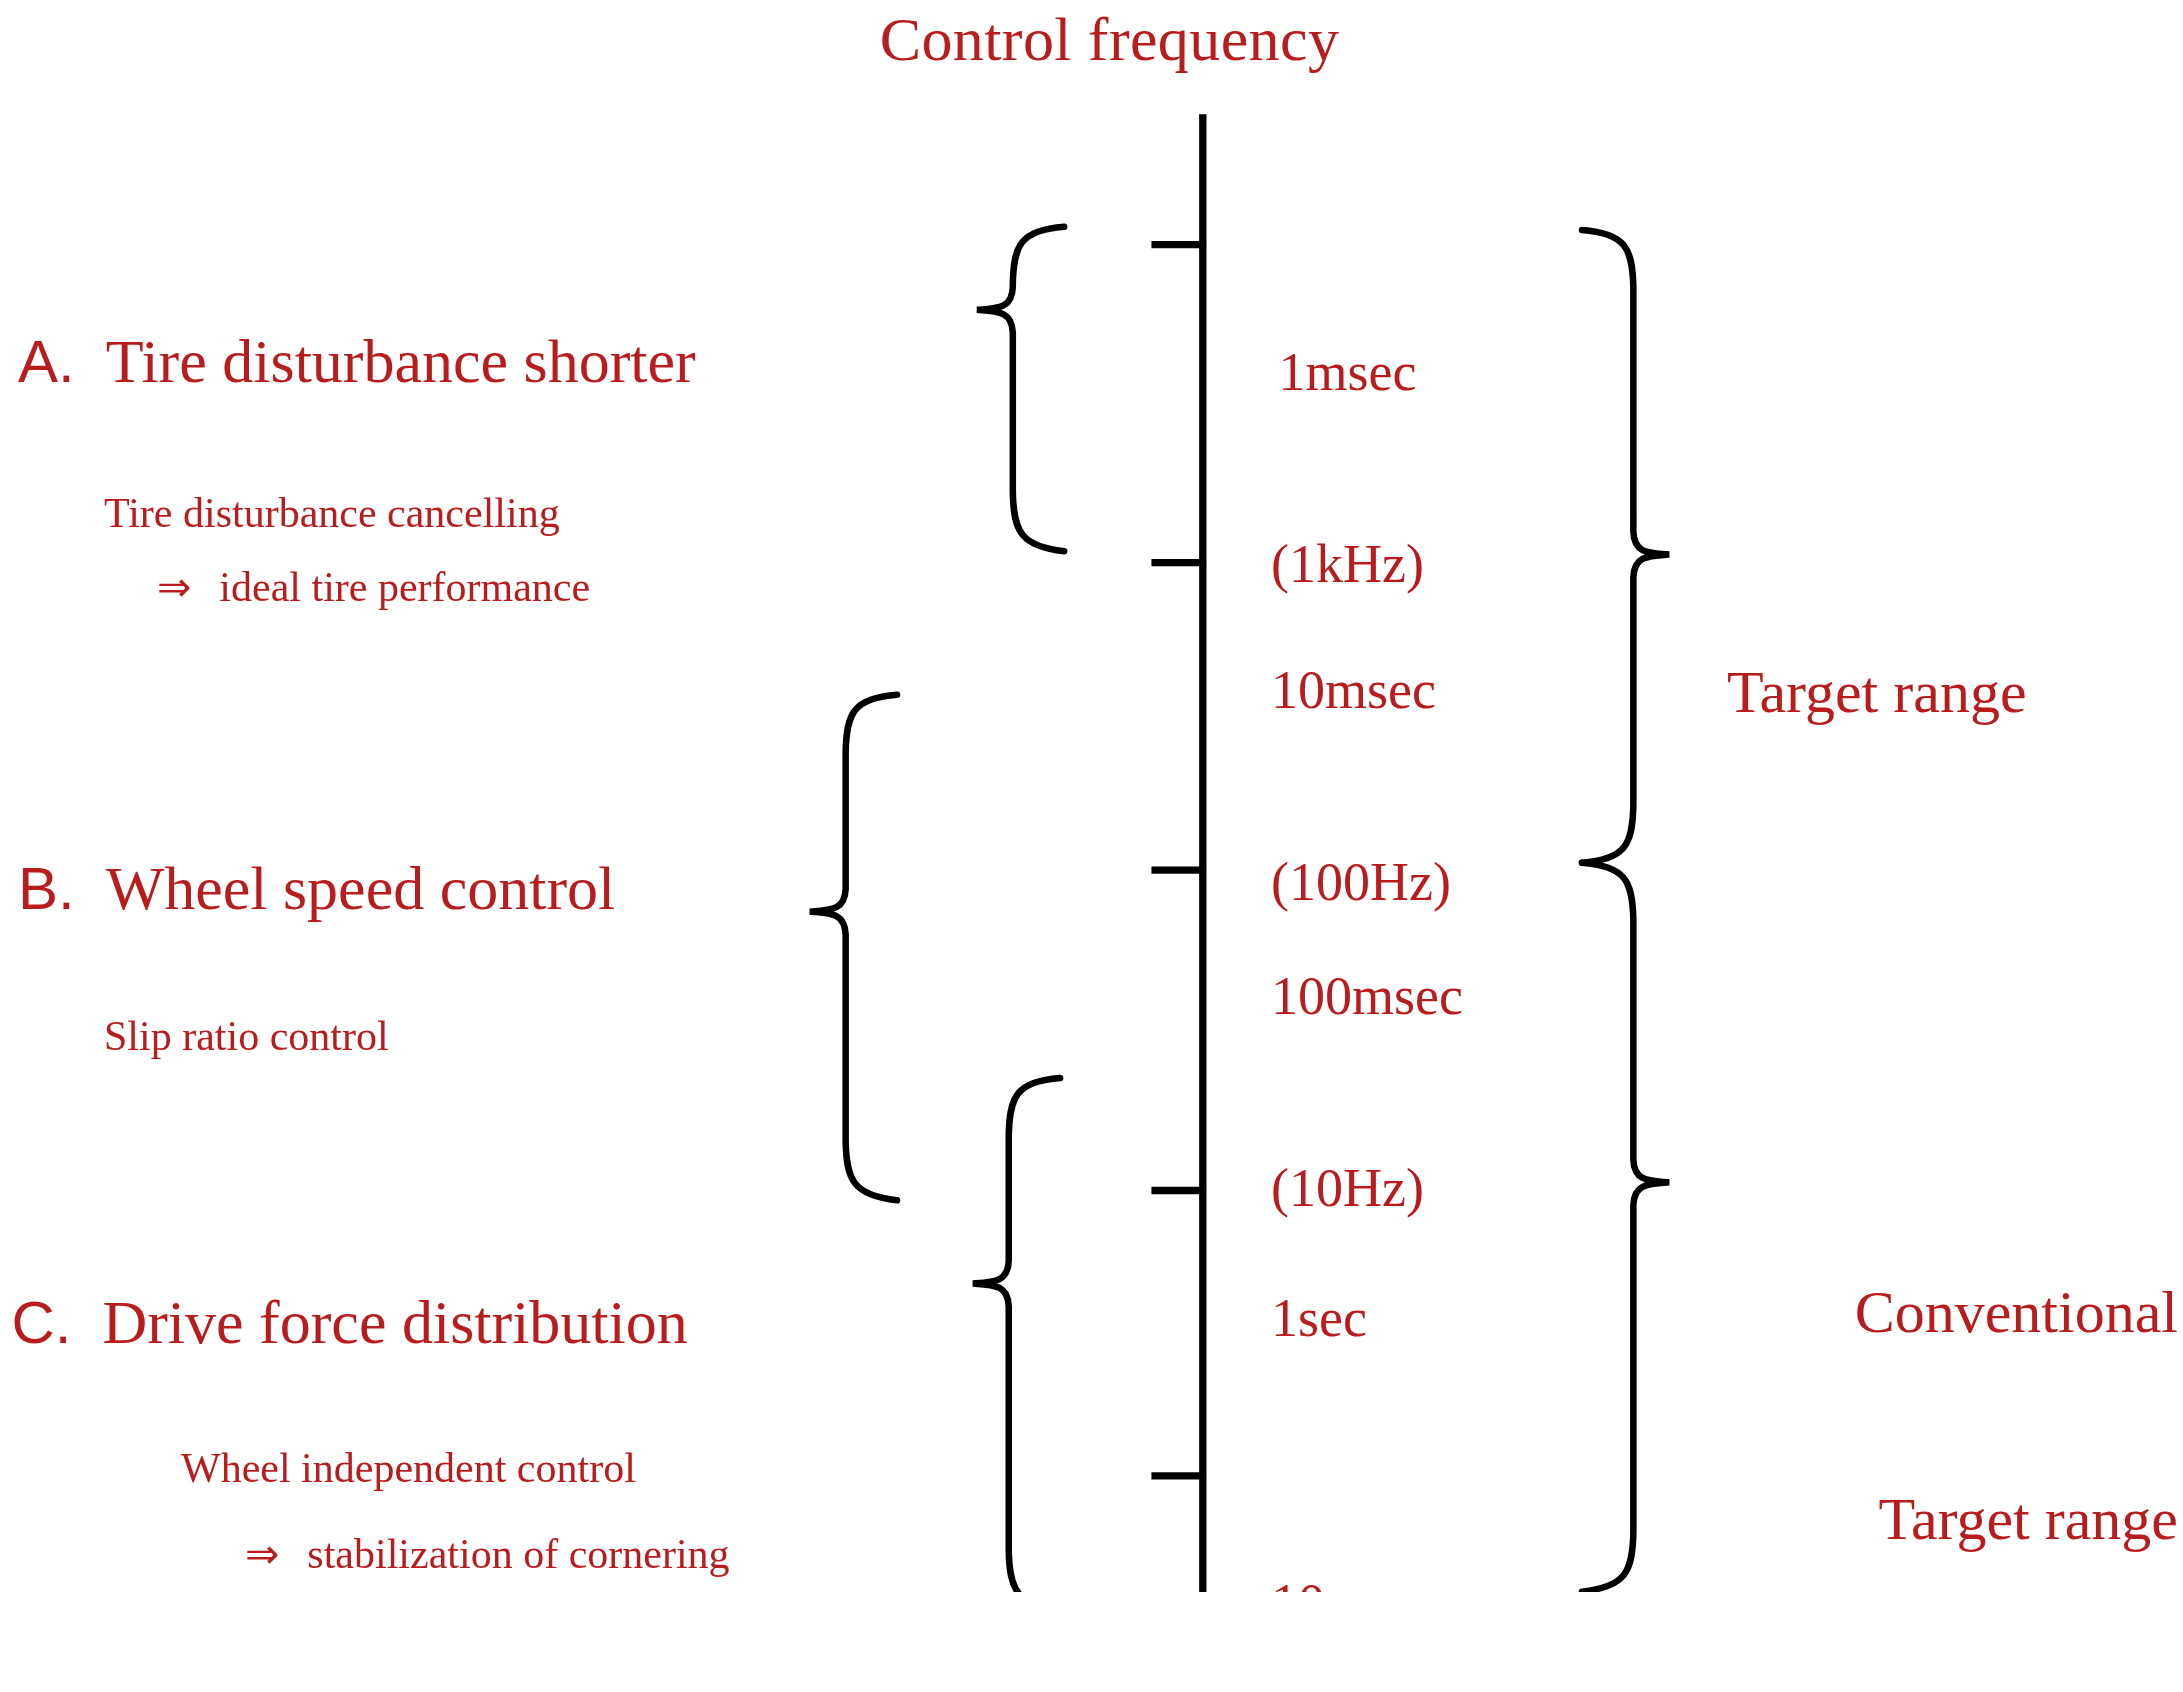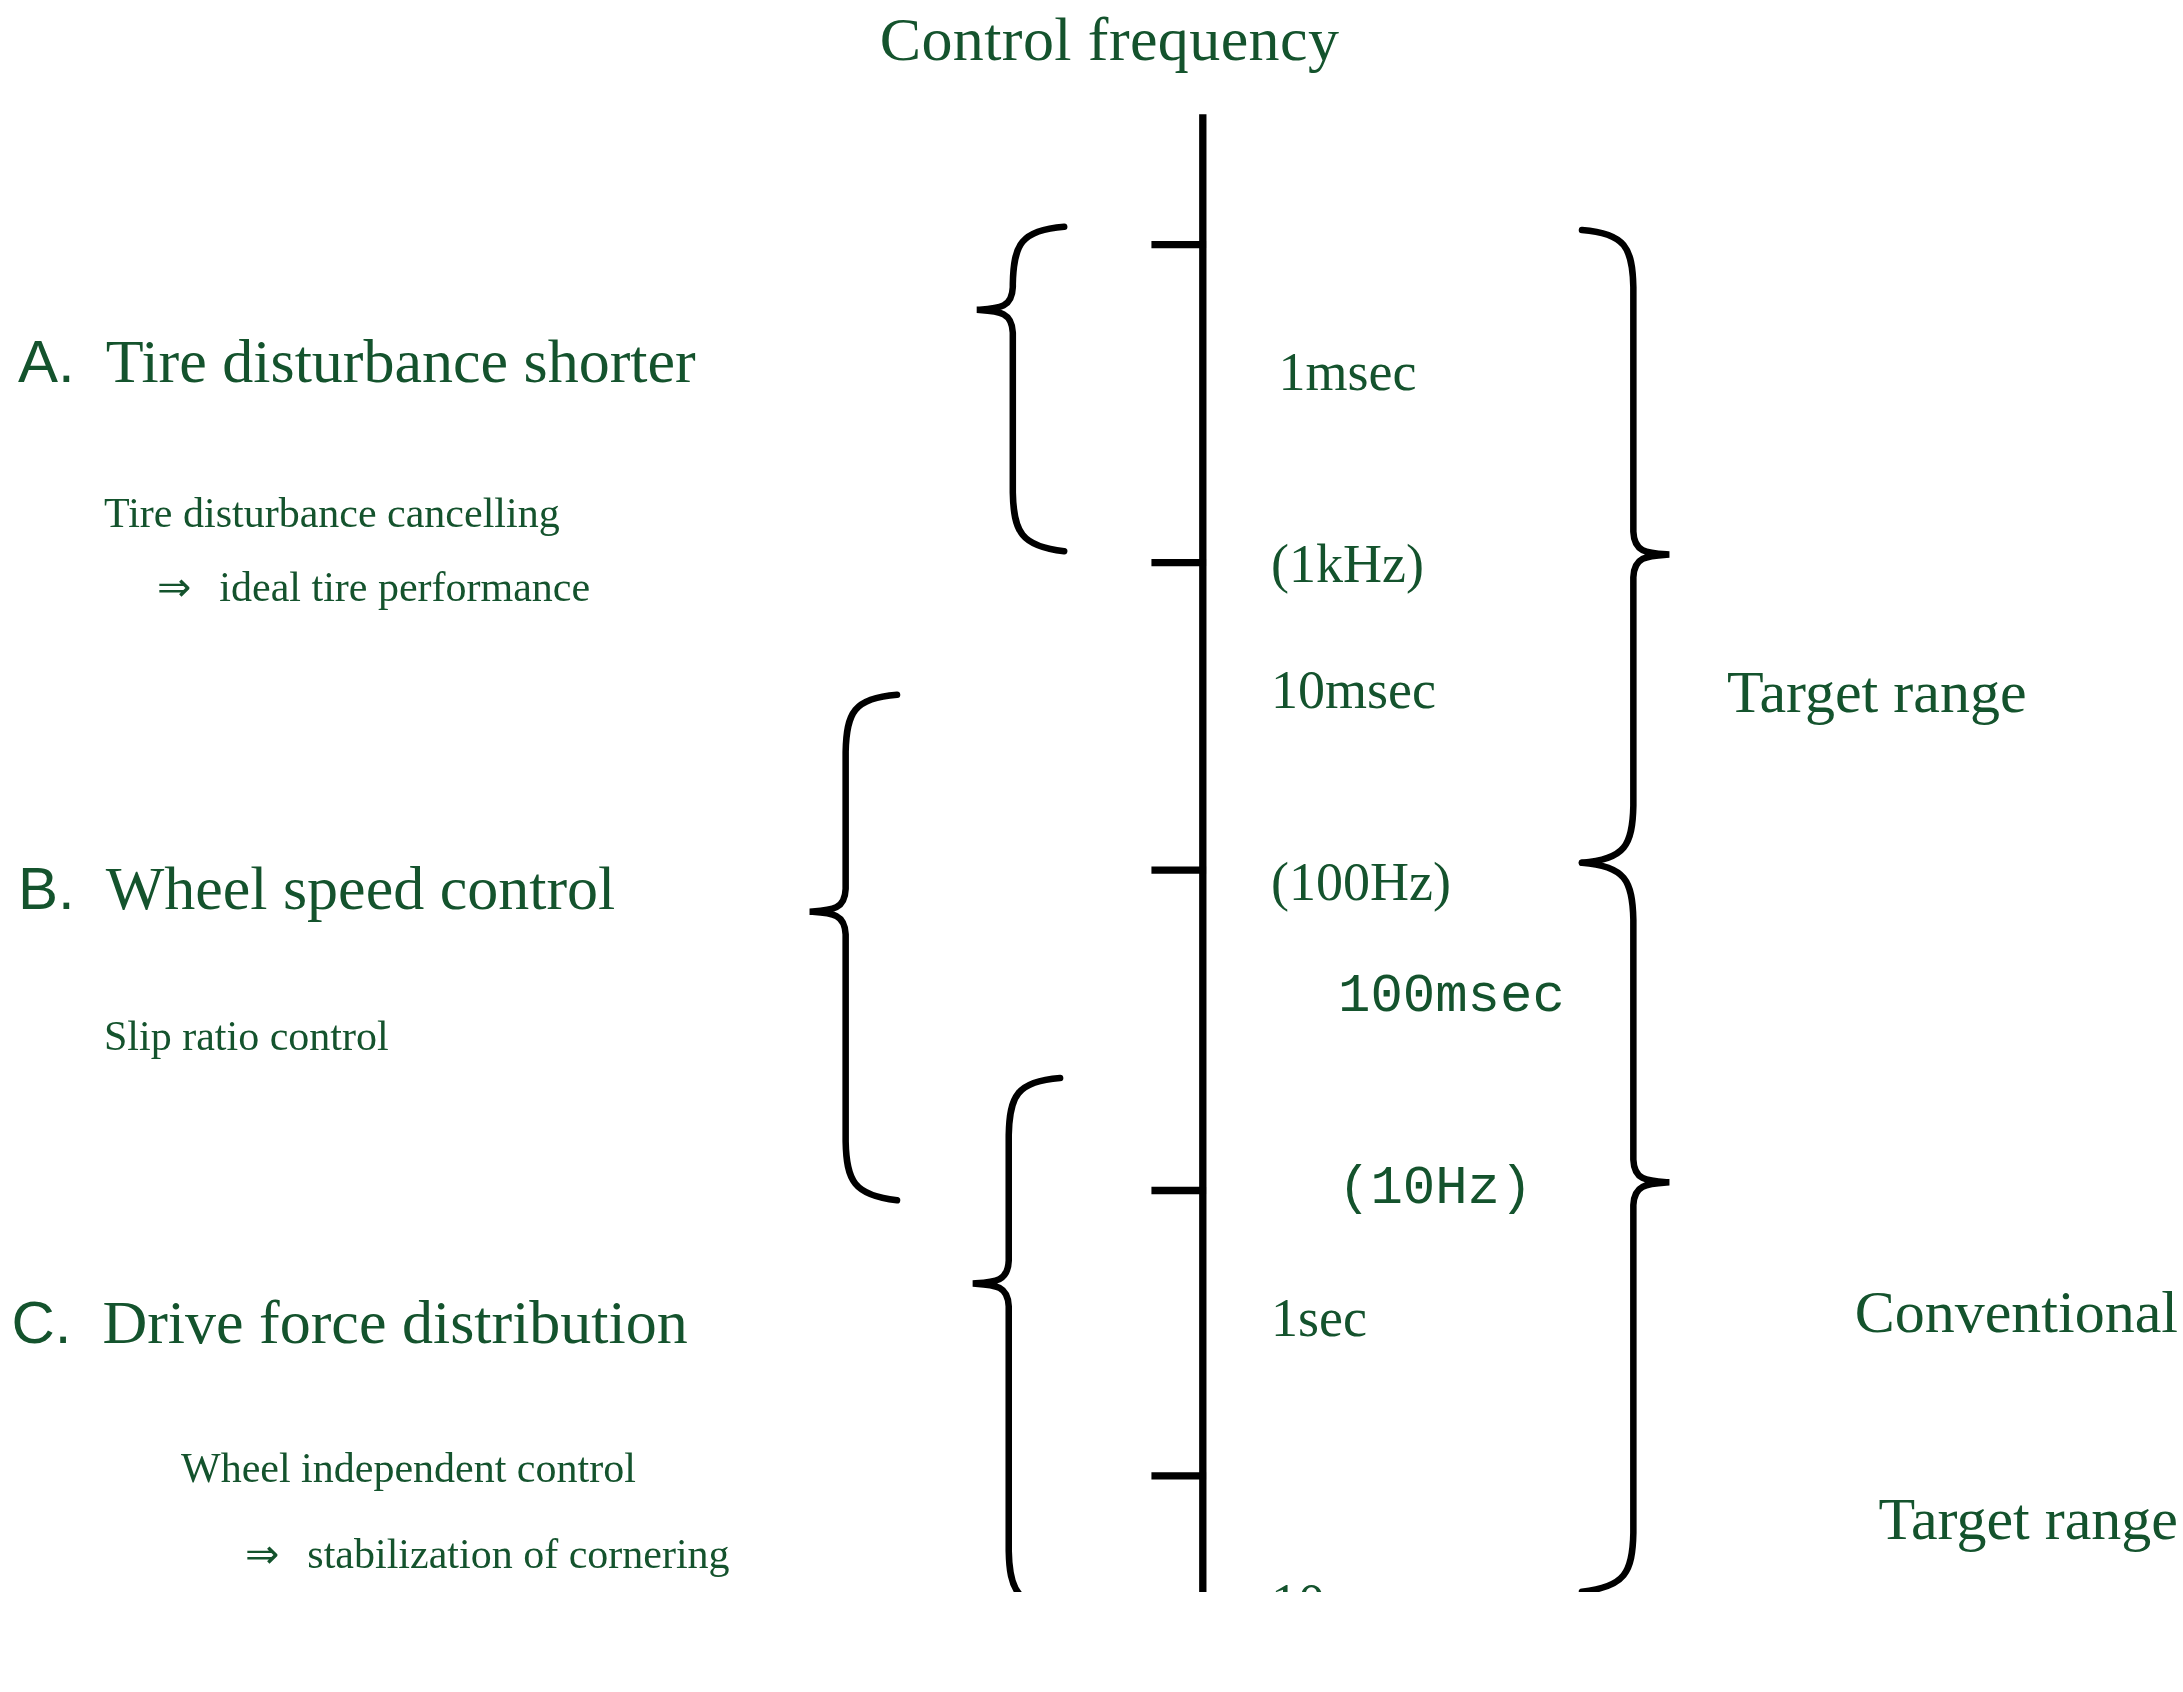--- a/index.html
+++ b/index.html
@@ -4,21 +4,21 @@
 <title>Control frequency diagram</title>
 <style>
   html,body{margin:0;padding:0;background:#ffffff;}
   #stage{
     position:relative;
     width:2183px;
     height:1592px;
     background:#ffffff;
     overflow:hidden;
     font-family:"Liberation Serif","DejaVu Serif",serif;
-    color:#14532d;
+    color:#b91c1c;
   }
   .abs{position:absolute;}
   .txt{white-space:pre;line-height:1.12;}
 
   
   #title{
     left:865px; top:4.9px; width:489px;
     text-align:center;
     font-size:62px;
     letter-spacing:0.4px;
@@ -170,21 +170,21 @@
   <div class="abs tick-label" style="left:1271px; top:214px;text-align:center;">
     <div>1msec</div>
     <div>(1kHz)</div>
   </div>
 
   <div class="abs tick-label" style="left:1271px; top:532px;">
     <div>10msec</div>
     <div>(100Hz)</div>
   </div>
 
-  <div class="abs tick-label" style="left:1338px; top:838px;font-family:Liberation Mono, monospace;">
+  <div class="abs tick-label" style="left:1271px; top:838px;">
     <div>100msec</div>
     <div>(10Hz)</div>
   </div>
 
   <div class="abs tick-label" style="left:1271px; top:1160px;">
     <div>1sec</div>
   </div>
 
   <div class="abs tick-label" style="left:1271px; top:1445px;">
     <div>10sec</div>

